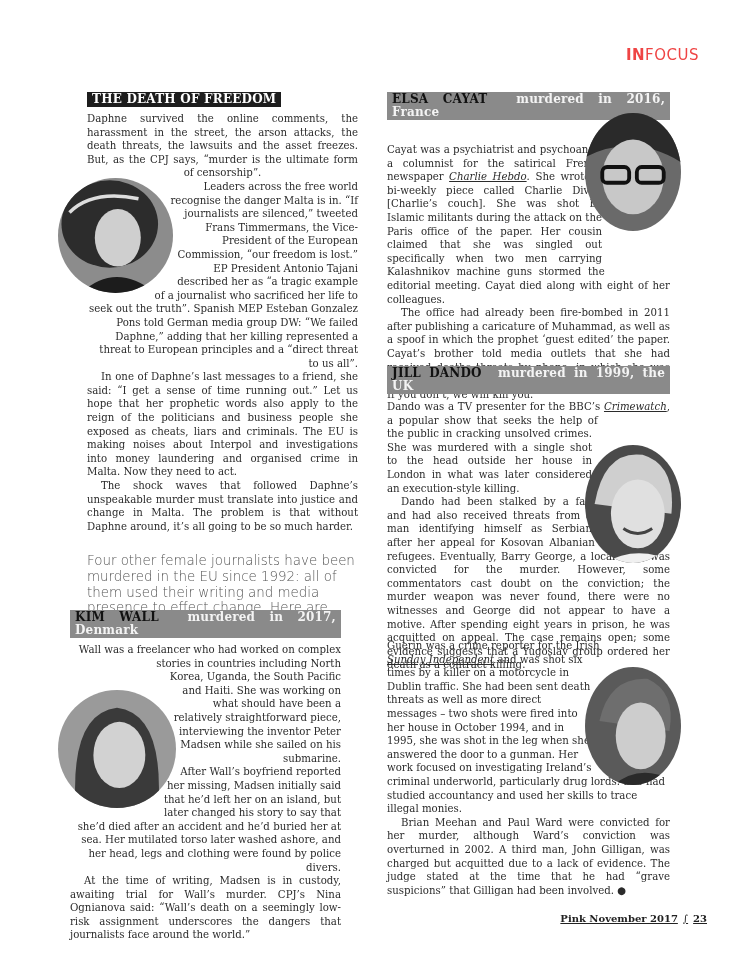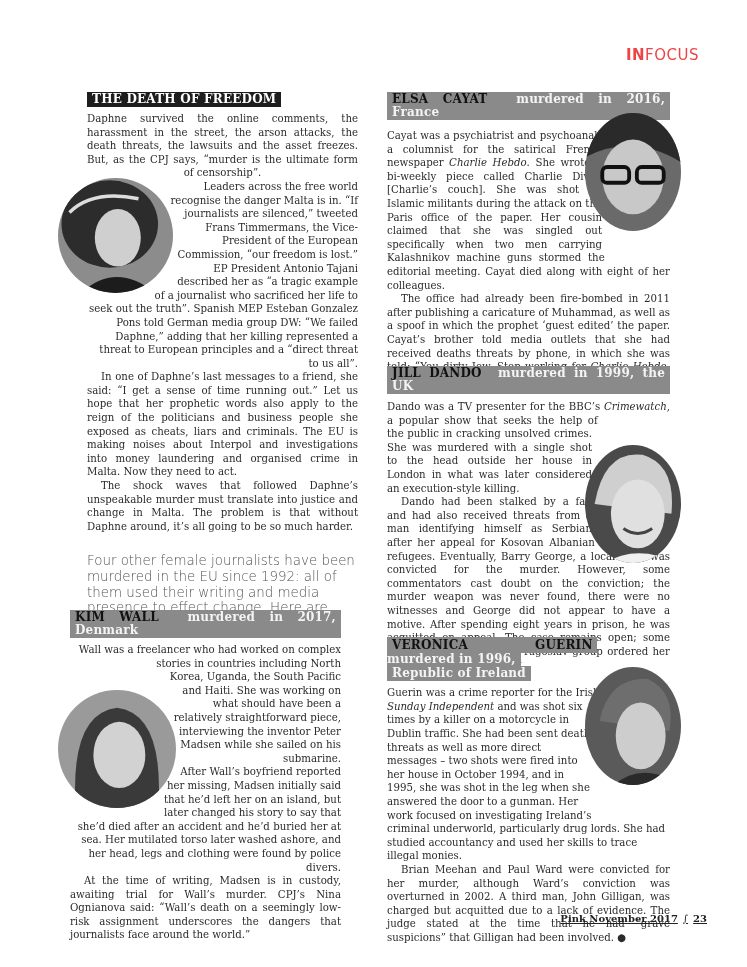--- a/index.html
+++ b/index.html
@@ -20,21 +20,21 @@
   .photo { position:absolute; border-radius:50%; overflow:hidden; }
   .photo svg { width:100%; height:100%; display:block; }
   .lede { position:absolute; left:87px; top:553px; width:270px; font-family:"DejaVu Sans","Liberation Sans",sans-serif;
           font-size:13.4px; line-height:15.8px; color:#555; font-weight:300; }
   .footer { position:absolute; right:40px; top:913px; font-family:"DejaVu Serif","Liberation Serif",serif;
           font-size:10px; font-weight:bold; color:#222;text-decoration:underline; }
   .footer .sep { font-weight:normal; margin:0 5px; }
   .float-l { float:left; shape-outside:circle(50%); }
   .float-r { float:right; shape-outside:circle(50%); }
   .spacer { border-radius:50%; }
-  em { font-style:italic; }
+  em { font-style:italic;text-decoration:underline; }
 </style>
 </head>
 <body>
 
 <div class="section-tag"><b>IN</b><span>FOCUS</span></div>
 
 <div class="col" style="left:87px; top:92px; width:271px;">
   <div style="margin-bottom:5px;"><span class="label dark">THE DEATH OF FREEDOM</span></div>
   <p style="text-align:justify; text-align-last:center;">Daphne survived the online comments, the harassment in the street, the arson attacks, the death threats, the lawsuits and the asset freezes. But, as the CPJ says, “murder is the ultimate form of censorship”.</p>
   <div class="float-l spacer" style="width:110px; height:118px; margin-left:-30px; margin-right:4px;"></div>
@@ -63,21 +63,21 @@
 </div>
 <div class="photo" style="left:58px; top:690px; width:118px; height:118px;">
   <svg viewBox="0 0 100 100">
     <rect width="100" height="100" fill="#9a9a9a"></rect>
     <path d="M15 100 Q10 20 50 15 Q90 20 85 100Z" fill="#3a3a3a"></path>
     <ellipse cx="52" cy="55" rx="22" ry="28" fill="#d2d2d2"></ellipse>
   </svg>
 </div>
 
 <div class="col" style="left:387px; top:92px; width:283px;">
-  <div style="margin-bottom:9px;"><span class="label grey"><span class="name">ELSA CAYAT</span>&nbsp; <span class="rest">murdered in 2016, France</span></span></div>
+  <div style="margin-bottom:23px;"><span class="label grey"><span class="name">ELSA CAYAT</span>&nbsp; <span class="rest">murdered in 2016, France</span></span></div>
   <div class="float-r spacer" style="width:90px; height:148px; margin-right:-22px;"></div>
   <p><span>Cayat was a psychiatrist and psychoanalyst, as well as a columnist for the satirical French newspaper </span><em>Charlie Hebdo</em><span>. She wrote a bi-weekly piece called Charlie Divan [Charlie’s couch]. She was shot by Islamic militants during the attack on the Paris office of the paper. Her cousin claimed that she was singled out specifically when two men carrying Kalashnikov machine guns stormed the editorial meeting. Cayat died along with eight of her colleagues.</span></p>
   <p class="ind"><span>The office had already been fire-bombed in 2011 after publishing a caricature of Muhammad, as well as a spoof in which the prophet ‘guest edited’ the paper. Cayat’s brother told media outlets that she had received deaths threats by phone, in which she was told: “You dirty Jew. Stop working for </span><em>Charlie Hebdo</em><span>. If you don’t, we will kill you.”</span></p>
 </div>
 <div class="photo" style="left:585px; top:113px; width:96px; height:118px; border-radius:50%;">
   <svg viewBox="0 0 100 120" preserveAspectRatio="none">
     <rect width="100" height="120" fill="#6a6a6a"></rect>
     <path d="M0 0 H100 V50 Q50 20 0 45Z" fill="#2a2a2a"></path>
     <ellipse cx="50" cy="65" rx="32" ry="38" fill="#c8c8c8"></ellipse>
     <rect x="18" y="55" width="28" height="16" rx="5" fill="none" stroke="#111" stroke-width="4"></rect>
@@ -95,21 +95,20 @@
   <svg viewBox="0 0 100 120" preserveAspectRatio="none">
     <rect width="100" height="120" fill="#4a4a4a"></rect>
     <path d="M10 60 Q20 5 60 10 Q95 20 90 70Z" fill="#cfcfcf"></path>
     <ellipse cx="55" cy="70" rx="28" ry="35" fill="#e0e0e0"></ellipse>
     <path d="M40 85 Q55 95 70 85" stroke="#444" stroke-width="3" fill="none"></path>
     <path d="M20 120 Q55 100 95 120Z" fill="#f0f0f0"></path>
   </svg>
 </div>
 
 <div class="col" style="left:387px; top:639px; width:283px;">
-  <div style="margin-bottom:5px; width:210px;"><span class="label grey" style="display:inline;"><span class="name">VERONICA GUERIN</span>&nbsp; <span class="rest">murdered in 1996,</span></span><br><span class="label grey"><span class="rest">Republic of Ireland</span></span></div>
   <div class="float-r spacer" style="width:100px; height:135px; margin-right:-22px;"></div>
   <p style="text-align:left;"><span>Guerin was a crime reporter for the Irish </span><em>Sunday Independent</em><span> and was shot six times by a killer on a motorcycle in Dublin traffic. She had been sent death threats as well as more direct messages – two shots were fired into her house in October 1994, and in 1995, she was shot in the leg when she answered the door to a gunman. Her work focused on investigating Ireland’s criminal underworld, particularly drug lords. She had studied accountancy and used her skills to trace illegal monies.</span></p>
   <p class="ind"><span>Brian Meehan and Paul Ward were convicted for her murder, although Ward’s conviction was overturned in 2002. A third man, John Gilligan, was charged but acquitted due to a lack of evidence. The judge stated at the time that he had “grave suspicions” that Gilligan had been involved.</span> <span>●</span></p>
 </div>
 <div class="photo" style="left:585px; top:667px; width:96px; height:118px;">
   <svg viewBox="0 0 100 120" preserveAspectRatio="none">
     <rect width="100" height="120" fill="#5a5a5a"></rect>
     <path d="M15 55 Q25 10 65 12 Q95 25 88 65Z" fill="#6e6e6e"></path>
     <ellipse cx="58" cy="70" rx="26" ry="34" fill="#cdcdcd"></ellipse>
     <path d="M30 120 Q60 95 100 120Z" fill="#2a2a2a"></path>

